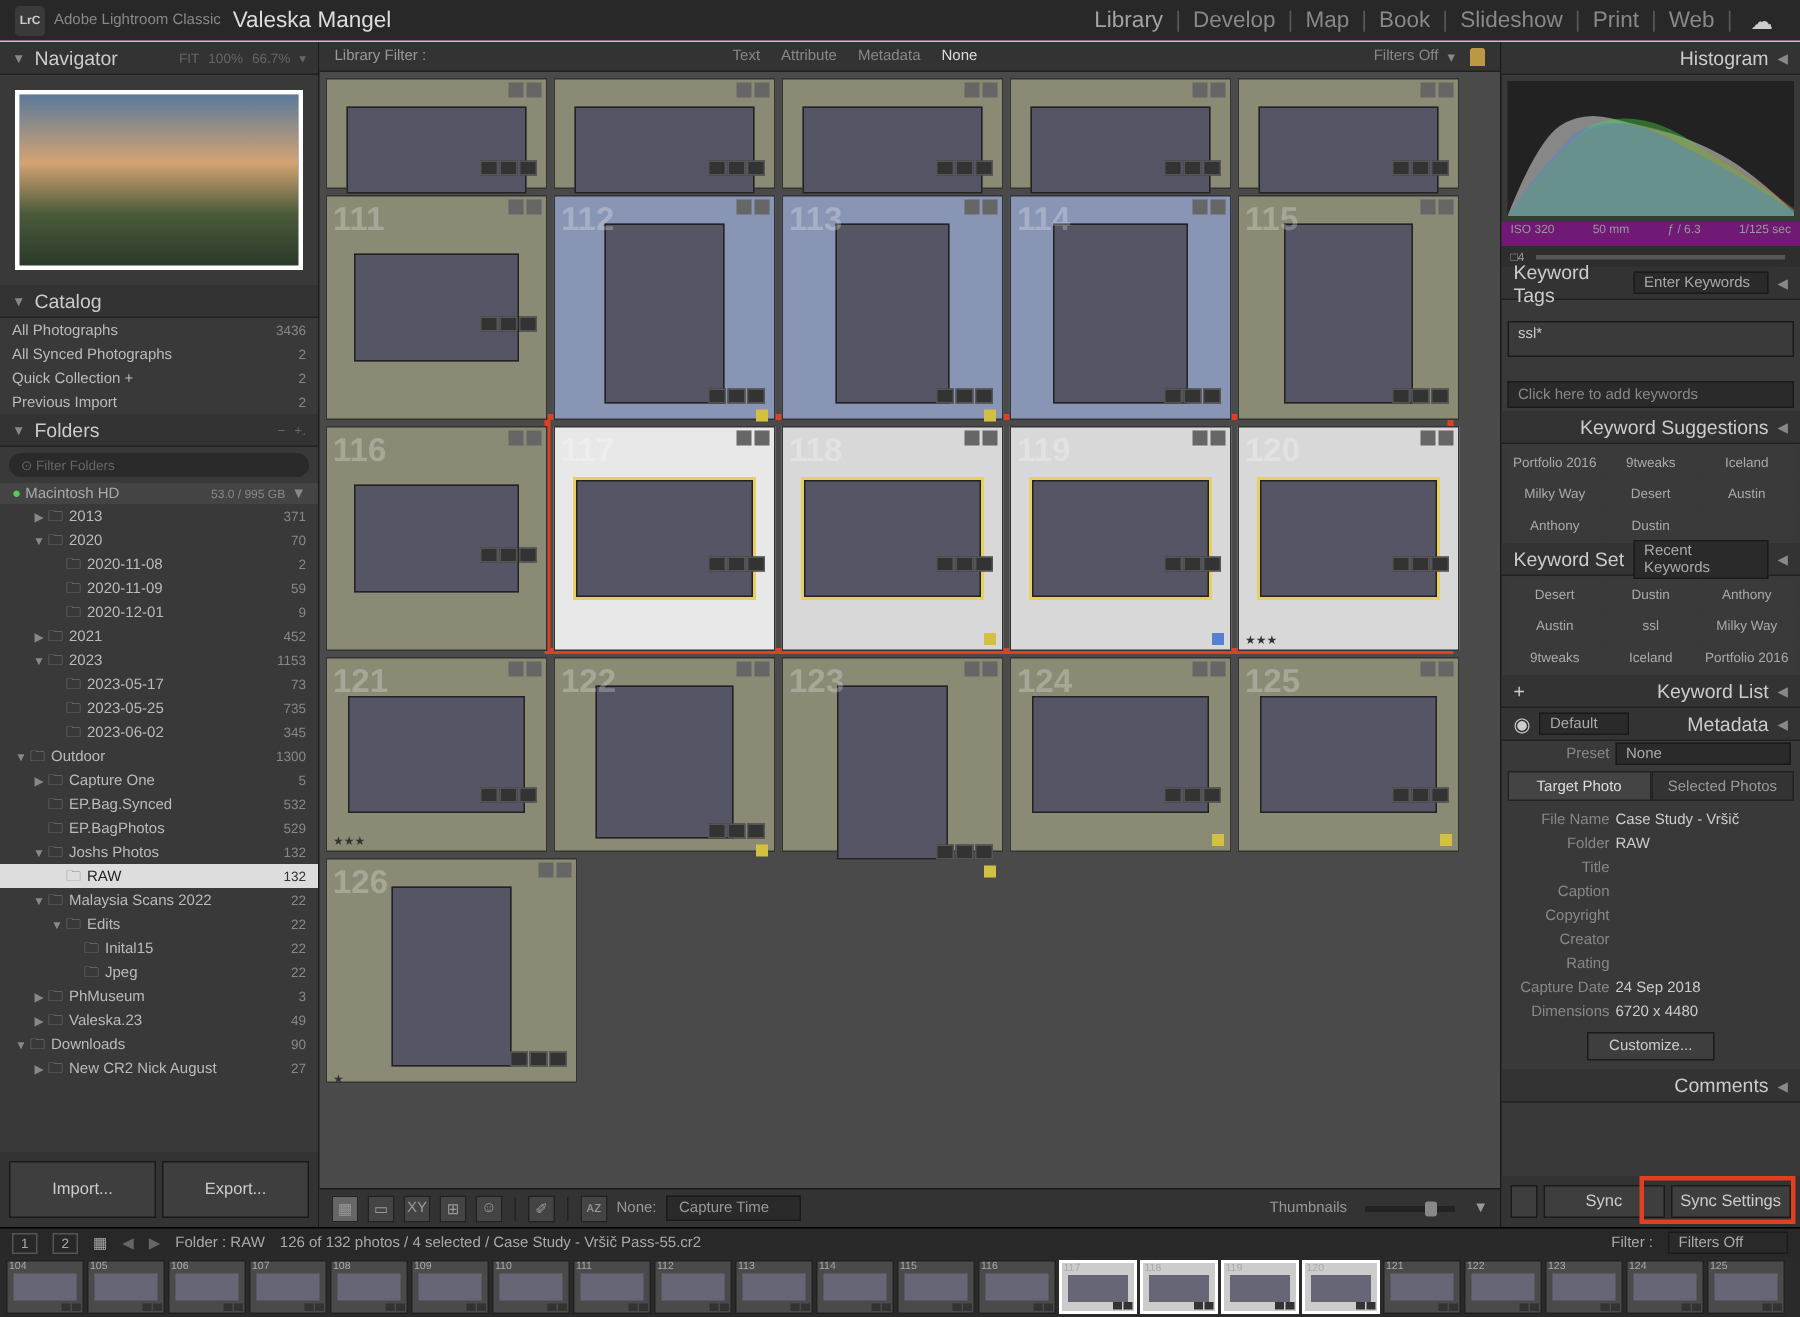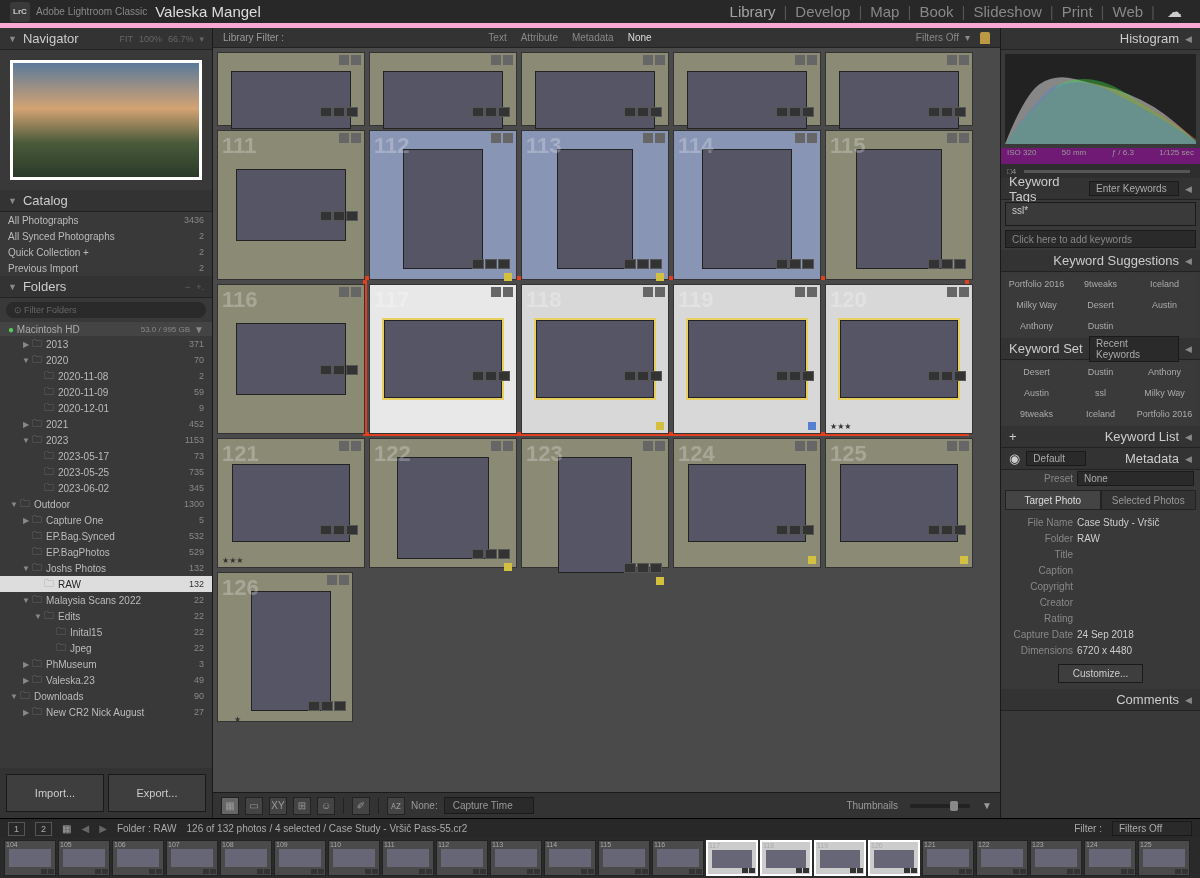--- a/index.html
+++ b/index.html
@@ -1,20 +1,20 @@
 <!DOCTYPE html>
 <html><head>
 <meta charset="utf-8">
 <style>
 *{margin:0;padding:0;box-sizing:border-box;font-family:"Helvetica Neue",Arial,sans-serif;user-select:none}
 body{background:#1a1a1a;color:#aaa;font-size:11px;overflow:hidden;width:1200px;height:878px}
 svg{display:block}
 
 
-.top-bar{height:28px;background:#282828;display:flex;align-items:center;padding:0 10px;border-bottom:5px solid #f9a8d4}
+.top-bar{height:28px;background:#282828;display:flex;align-items:center;padding:0 10px;border-bottom:1px solid #f9a8d4}
 .lrc-logo{width:20px;height:20px;background:#3a3a3a;border-radius:3px;display:flex;align-items:center;justify-content:center;font-size:8px;color:#ccc;font-weight:bold;margin-right:6px}
 .app-title{font-size:10px;color:#888}
 .user-name{font-size:15px;color:#ddd;margin-left:8px}
 .spacer{flex:1}
 .modules{display:flex;gap:0;font-size:15px;color:#888}
 .modules span{padding:0 8px;cursor:pointer}
 .modules .sep{color:#555;padding:0}
 .modules .active{color:#a3a3a3;font-weight:500}
 .cloud-icon{margin-left:4px;color:#ccc}
 
@@ -93,21 +93,21 @@
 .tool-sep{width:1px;height:16px;background:#222;margin:0 2px}
 .sort-sel{background:#2a2a2a;padding:2px 8px;border:1px solid #1a1a1a;min-width:90px}
 .thumb-slider{width:60px;height:4px;background:#222;margin:0 6px;position:relative}
 .thumb-slider::after{content:"";position:absolute;right:12px;top:-3px;width:8px;height:10px;background:#888;border-radius:2px}
 
 
 .histogram{height:90px;background:#222;margin:4px;position:relative;overflow:hidden}
 .hist-info{height:16px;display:flex;justify-content:space-between;padding:0 6px;font-size:8px;color:#999;background:#701a75}
 .hist-crop{height:14px;display:flex;align-items:center;padding:0 6px;font-size:8px;color:#999;background:#2e2e2e;gap:4px}
 .kw-input{margin:2px 4px;height:18px;background:#2a2a2a;border:1px solid #1a1a1a;padding:0 6px;font-size:10px;color:#888;display:flex;align-items:center}
-.kw-area{margin:2px 4px;height:24px;background:#3a3a3a;border:1px solid #1a1a1a;padding:2px 6px;font-size:10px;color:#ccc}
+.kw-area{margin:14px 4px;height:24px;background:#3a3a3a;border:1px solid #1a1a1a;padding:2px 6px;font-size:10px;color:#ccc}
 .kw-grid{display:grid;grid-template-columns:1fr 1fr 1fr;gap:1px;margin:2px 4px}
 .kw-cell{height:20px;background:#3a3a3a;display:flex;align-items:center;justify-content:center;font-size:9px;color:#aaa}
 .meta-row{display:flex;height:16px;align-items:center;padding:0 6px;font-size:10px}
 .meta-row .lbl{width:70px;text-align:right;color:#888;padding-right:4px}
 .meta-row .val{color:#ccc}
 .meta-sel{background:#2a2a2a;padding:1px 6px;border:1px solid #1a1a1a;flex:1;font-size:10px;color:#aaa}
 .meta-tabs{display:flex;height:20px;margin:4px}
 .meta-tab{flex:1;background:#333;display:flex;align-items:center;justify-content:center;font-size:10px;color:#999;border:1px solid #222}
 .meta-tab.act{background:#444;color:#ddd}
 .customize-btn{margin:6px auto;padding:3px 14px;background:#3e3e3e;border:1px solid #1a1a1a;font-size:10px;color:#ccc;width:fit-content}
@@ -814,21 +814,21 @@
               <div class="b"></div>
               <div class="b"></div>
             </div>
       <div class="cell-bot">
               <span class="stars"></span>
               <span class="sq y"></span>
             </div>
           </div>
         </div>
         <div class="grid-row" style="height: 150px;">
-          <div class="cell" style="width: 136px; padding-left: 12px;">
+          <div class="cell" style="width: 168px;">
       <div class="cell-num">126</div>
       <div class="cell-top">
               <div class="ic"></div>
               <div class="ic"></div>
             </div>
       <div class="thumb-wrap">
               <div class="thumb" style="width:80px;height:120px"></div>
             </div>
       <div class="cell-badges" style="bottom:10px">
               <div class="b"></div>
@@ -988,20 +988,26 @@
           <span class="val">6720 x 4480</span>
         </div>
       </div>
     <div class="customize-btn">Customize...</div>
 
     <div class="panel-header right">
       <span>Comments</span>
       <span class="tri">◀</span>
     </div>
 
+    <div class="sync-btns" style="position:relative">
+      <div class="sync-toggle"></div>
+      <div class="sync-btn">Sync</div>
+      <div class="sync-btn">Sync Settings</div>
+      <div class="highlight-box" style="top:0px;left:92px;width:104px;height:32px;border-width:3px"></div>
+    </div>
   </div>
 </div>
 
 <div class="status">
   <span class="box">1</span>
   <span class="box">2</span>
   <span>▦</span>
   <span class="arr">◀</span>
   <span class="arr">▶</span>
   <span>Folder : RAW</span>

